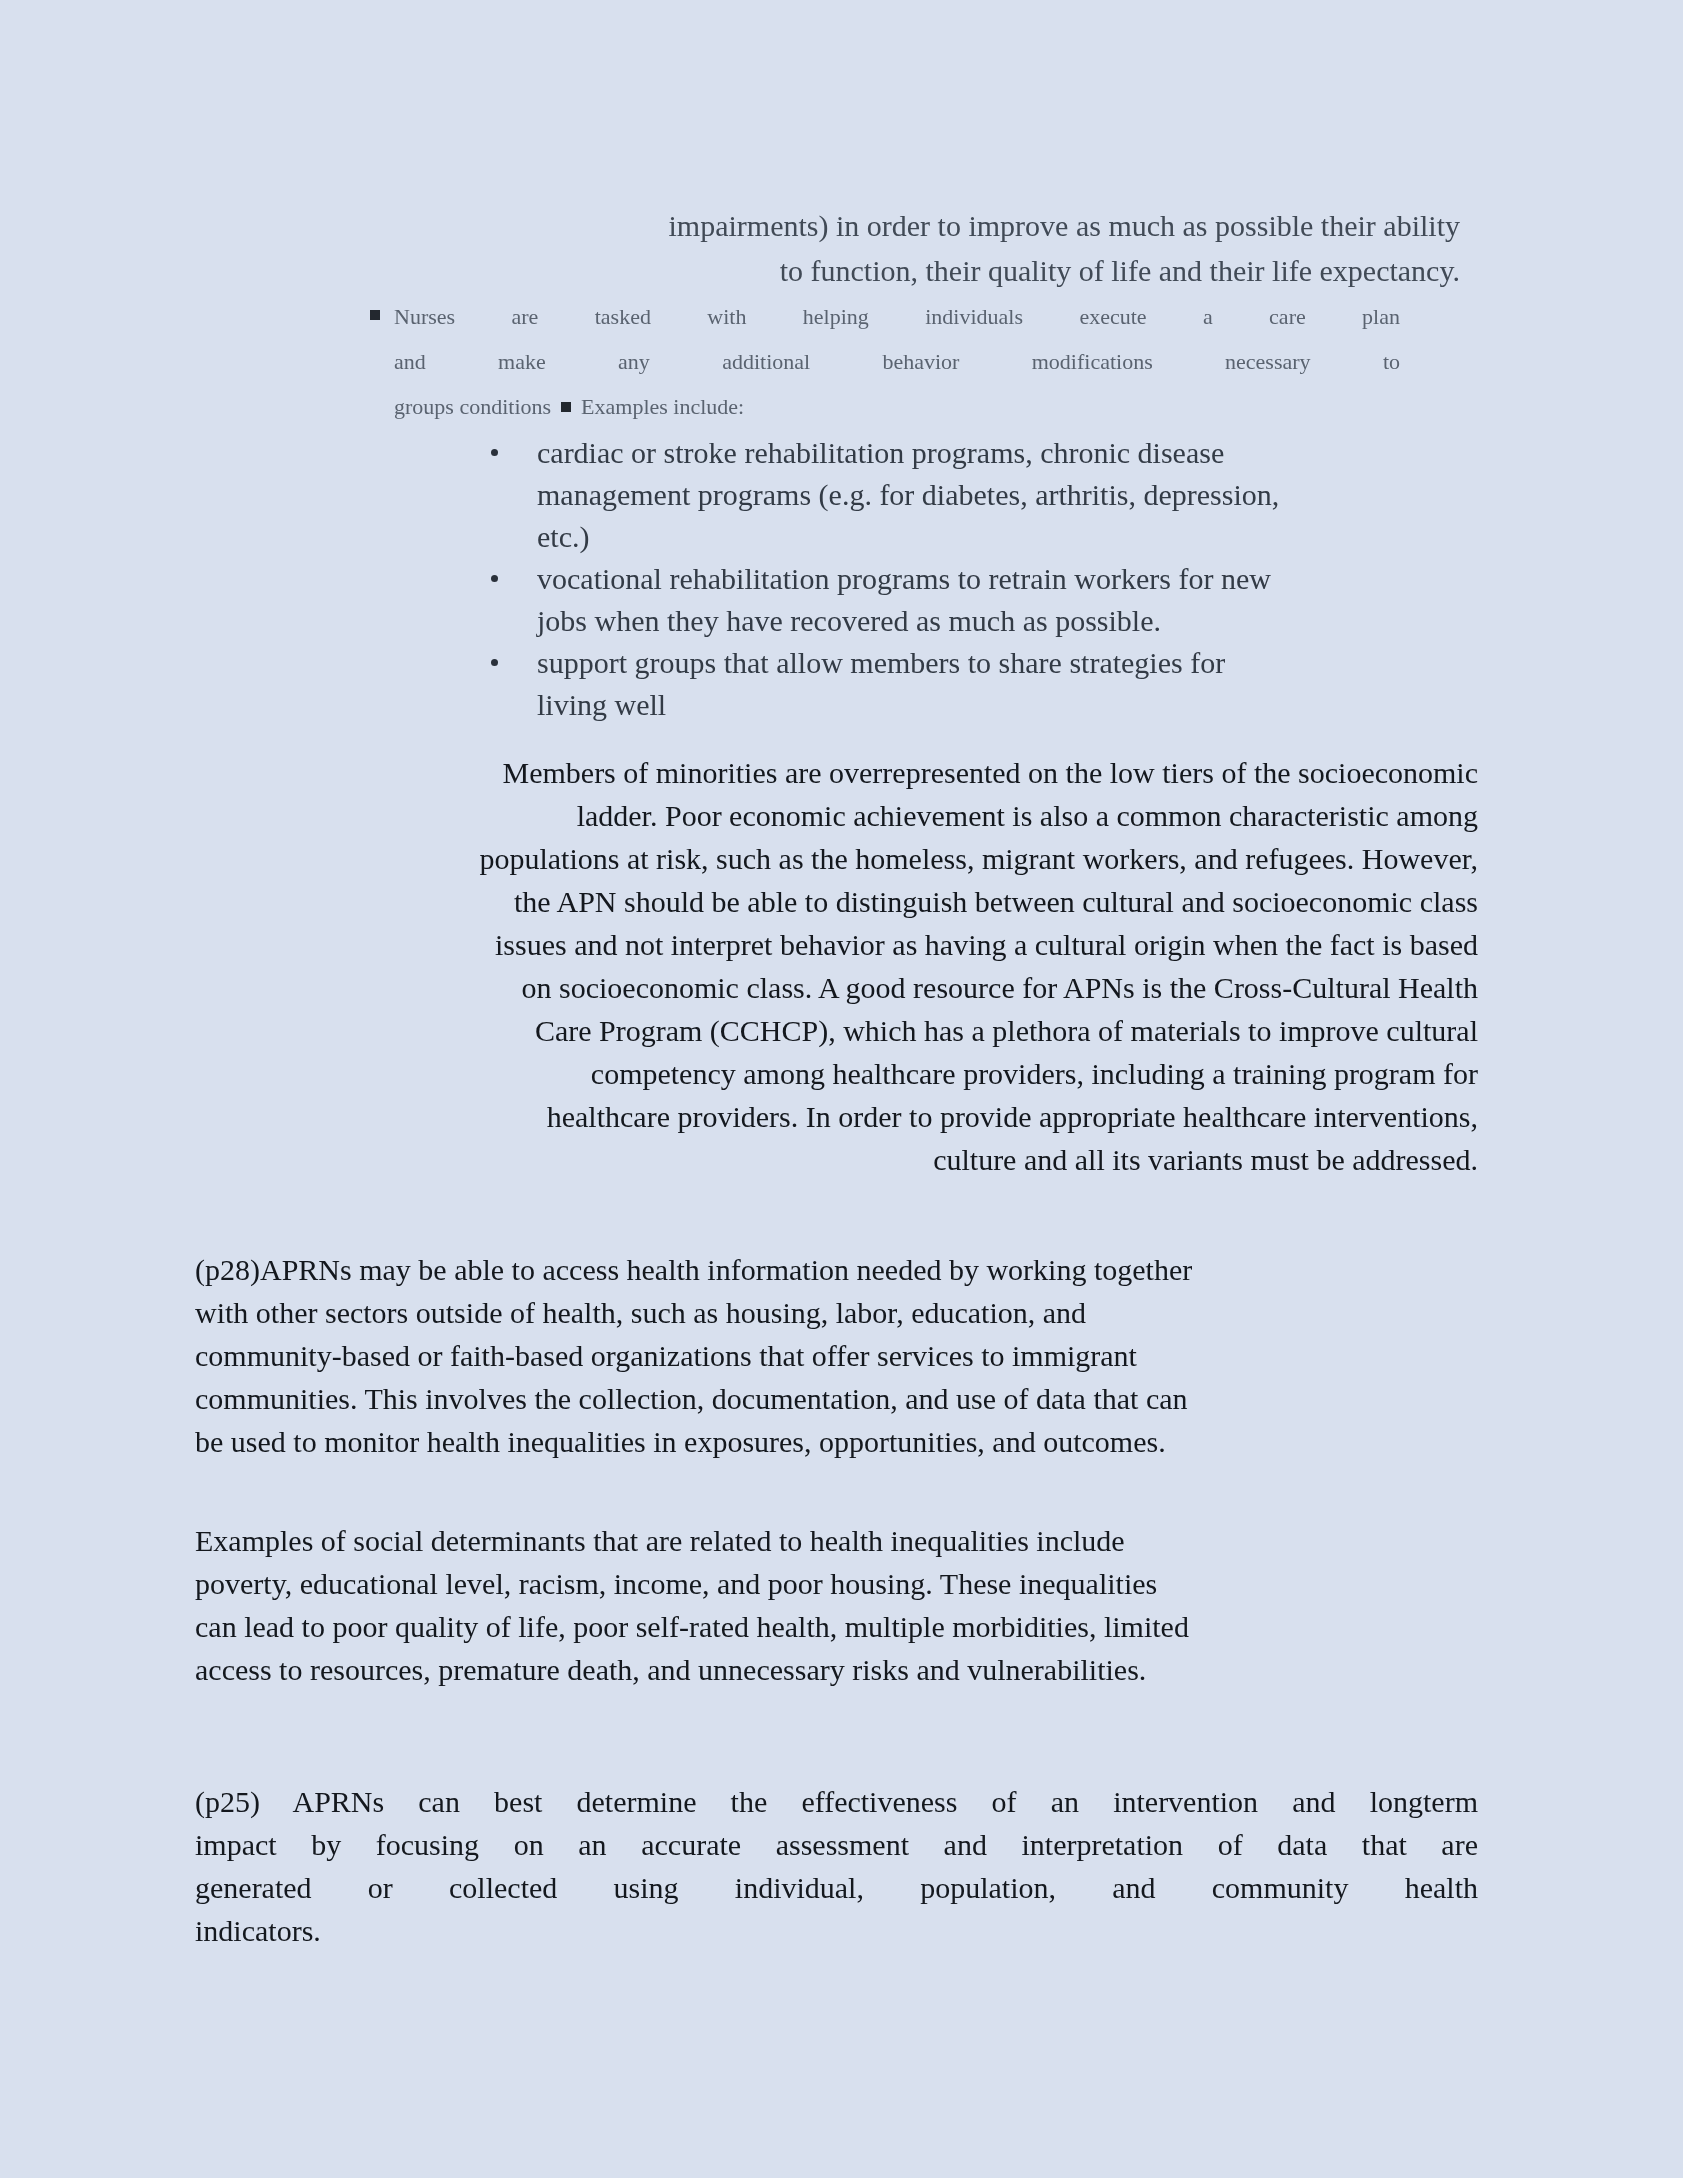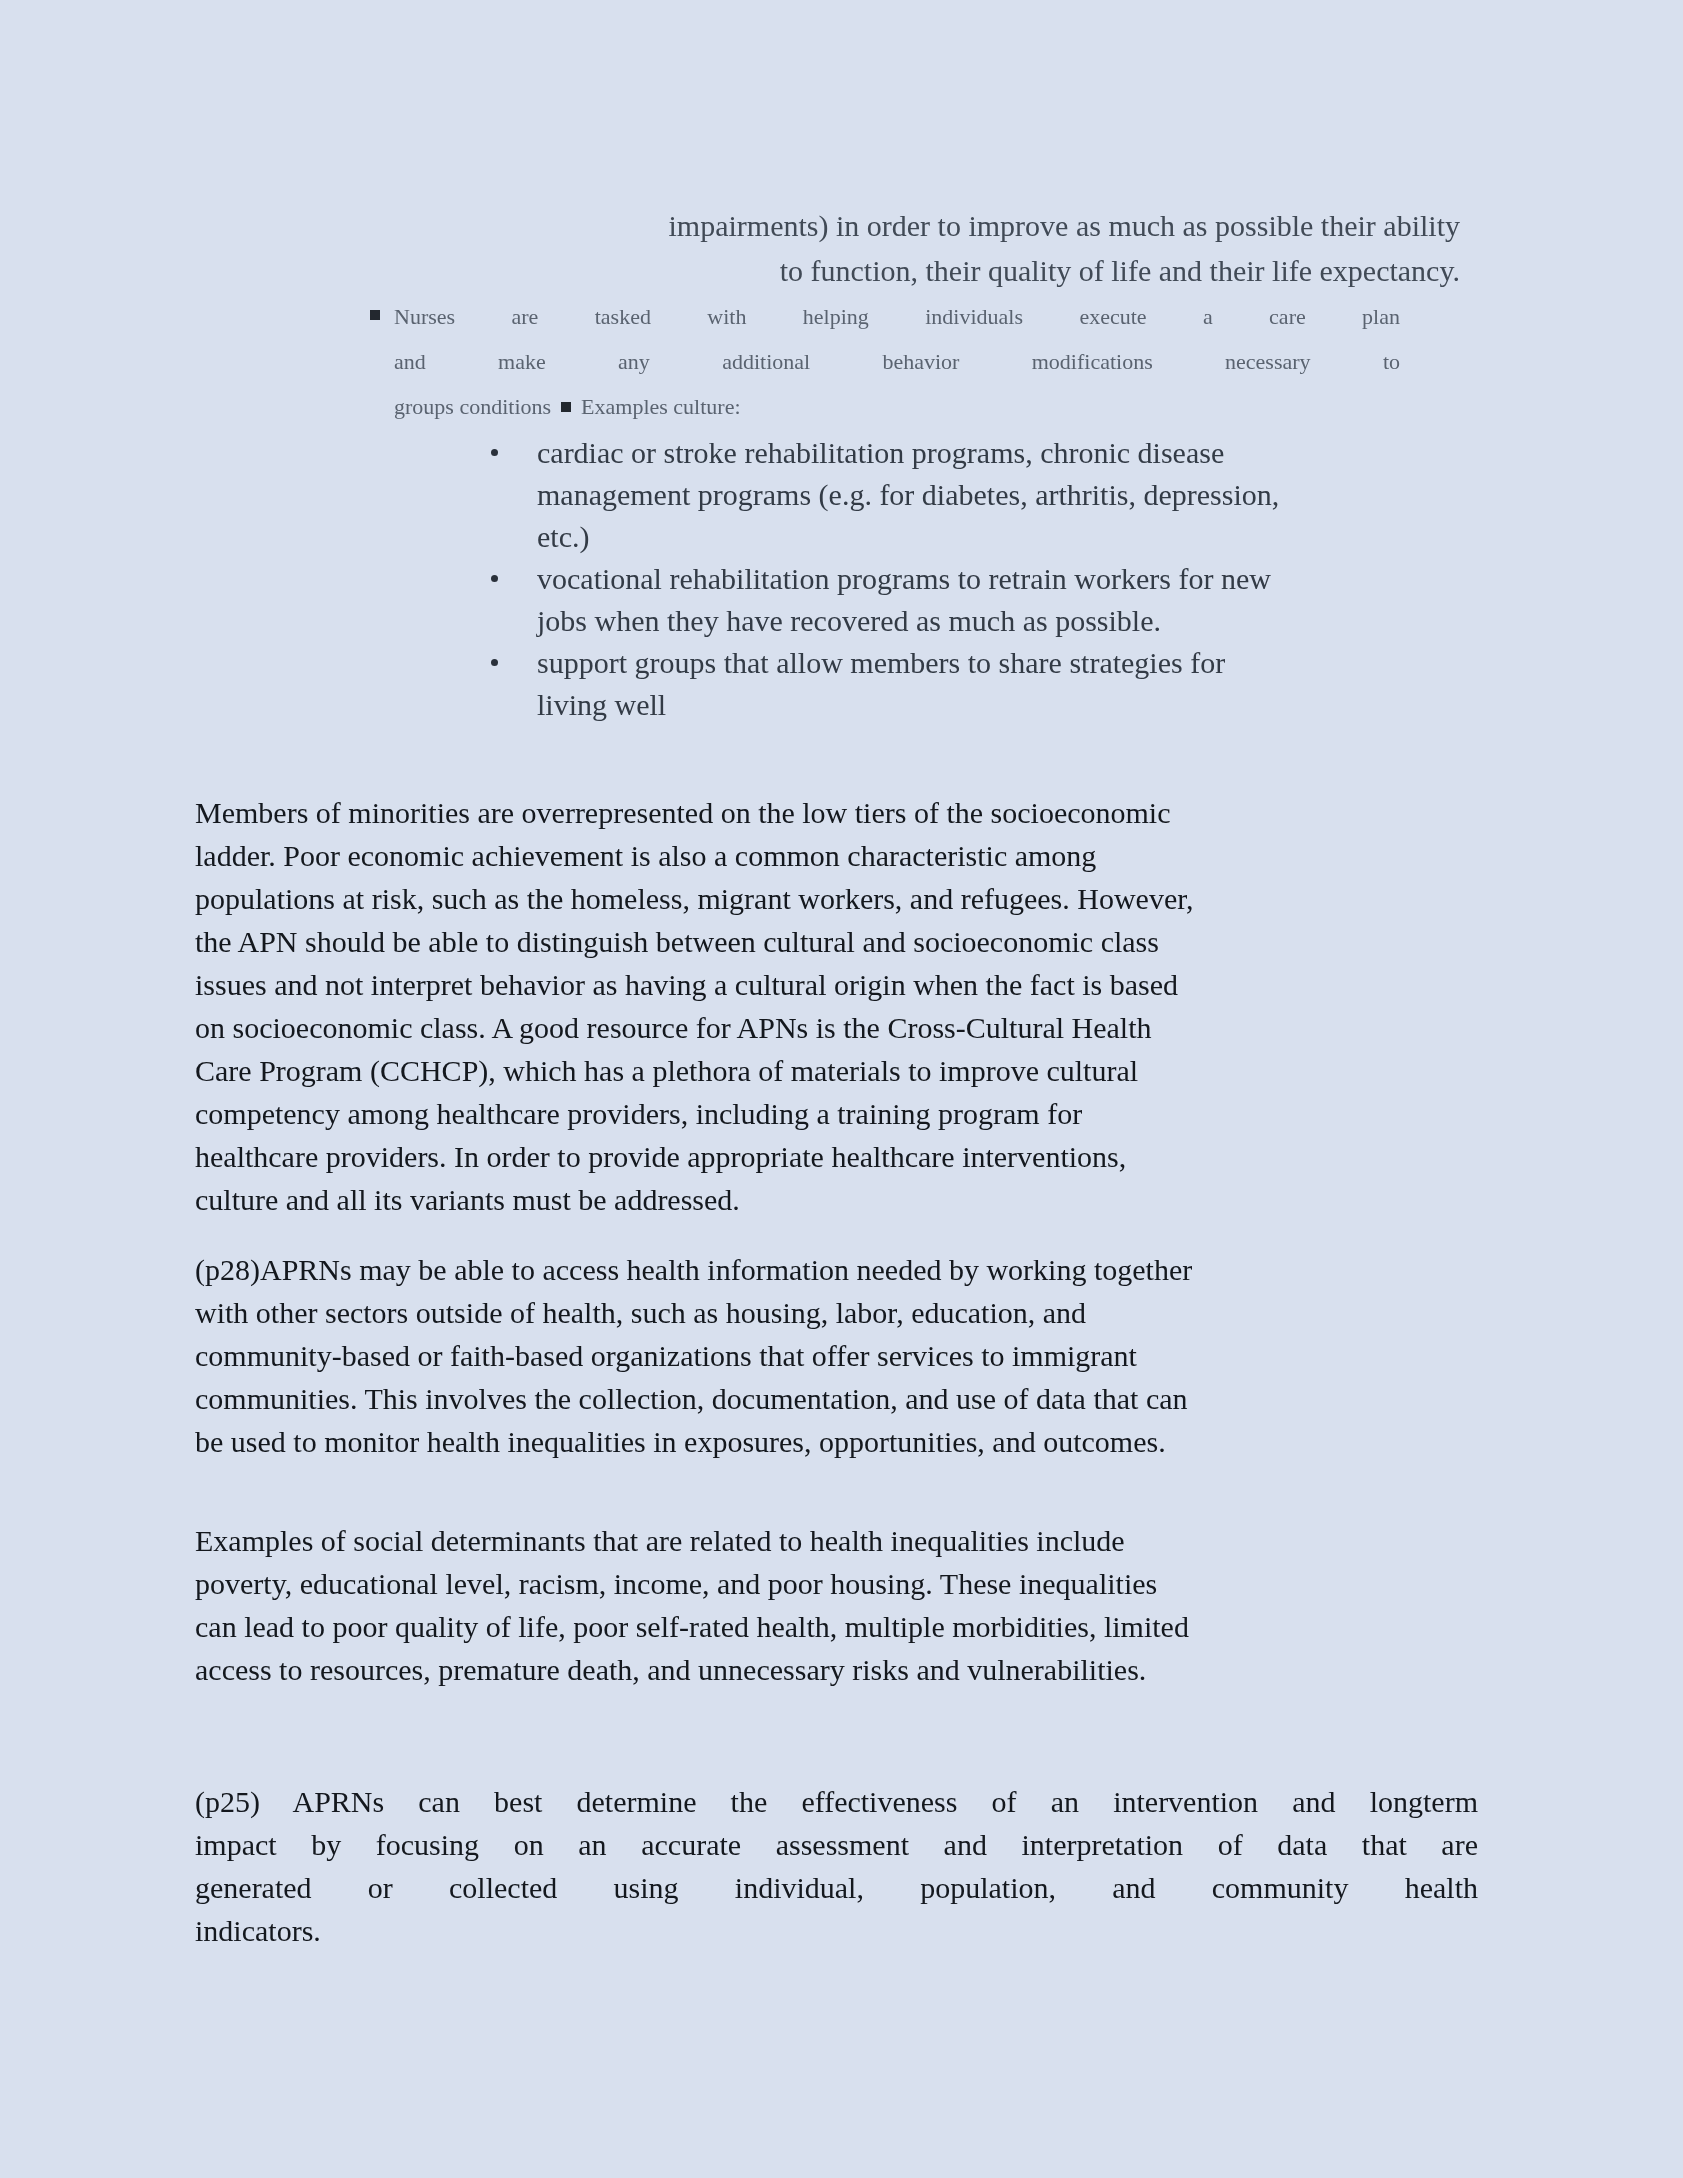--- a/index.html
+++ b/index.html
@@ -58,21 +58,21 @@
 <div class="page">
 
   <div class="blk imp prelines">impairments) in order to improve as much as possible their ability
 to function, their quality of life and their life expectancy.</div>
 
   <div class="blk nurses">
     <span class="sq hang"></span>
     <div class="prelines jall">Nurses are tasked with helping individuals execute a care plan
 and make any additional behavior modifications necessary to</div>
     <div class="tail">
-      <span>groups conditions</span><span class="sq"></span><span>Examples culture:</span>
+      <span>groups conditions</span><span class="sq"></span><span>Examples include:</span>
     </div>
   </div>
 
   <ul class="blk subs">
     <li>
       <span class="dot"></span>
       <span class="prelines">cardiac or stroke rehabilitation programs, chronic disease
 management programs (e.g. for diabetes, arthritis, depression,
 etc.)</span>
     </li>
@@ -81,21 +81,21 @@
       <span class="prelines">vocational rehabilitation programs to retrain workers for new
 jobs when they have recovered as much as possible.</span>
     </li>
     <li>
       <span class="dot"></span>
       <span class="prelines">support groups that allow members to share strategies for
 living well</span>
     </li>
   </ul>
 
-  <div class="blk main prelines" style="top:791px;">Members of minorities are overrepresented on the low tiers of the socioeconomic
+  <div class="blk main prelines" style="top:751px;text-align:right;">Members of minorities are overrepresented on the low tiers of the socioeconomic
 ladder. Poor economic achievement is also a common characteristic among
 populations at risk, such as the homeless, migrant workers, and refugees. However,
 the APN should be able to distinguish between cultural and socioeconomic class
 issues and not interpret behavior as having a cultural origin when the fact is based
 on socioeconomic class. A good resource for APNs is the Cross-Cultural Health
 Care Program (CCHCP), which has a plethora of materials to improve cultural
 competency among healthcare providers, including a training program for
 healthcare providers. In order to provide appropriate healthcare interventions,
 culture and all its variants must be addressed.</div>
 

